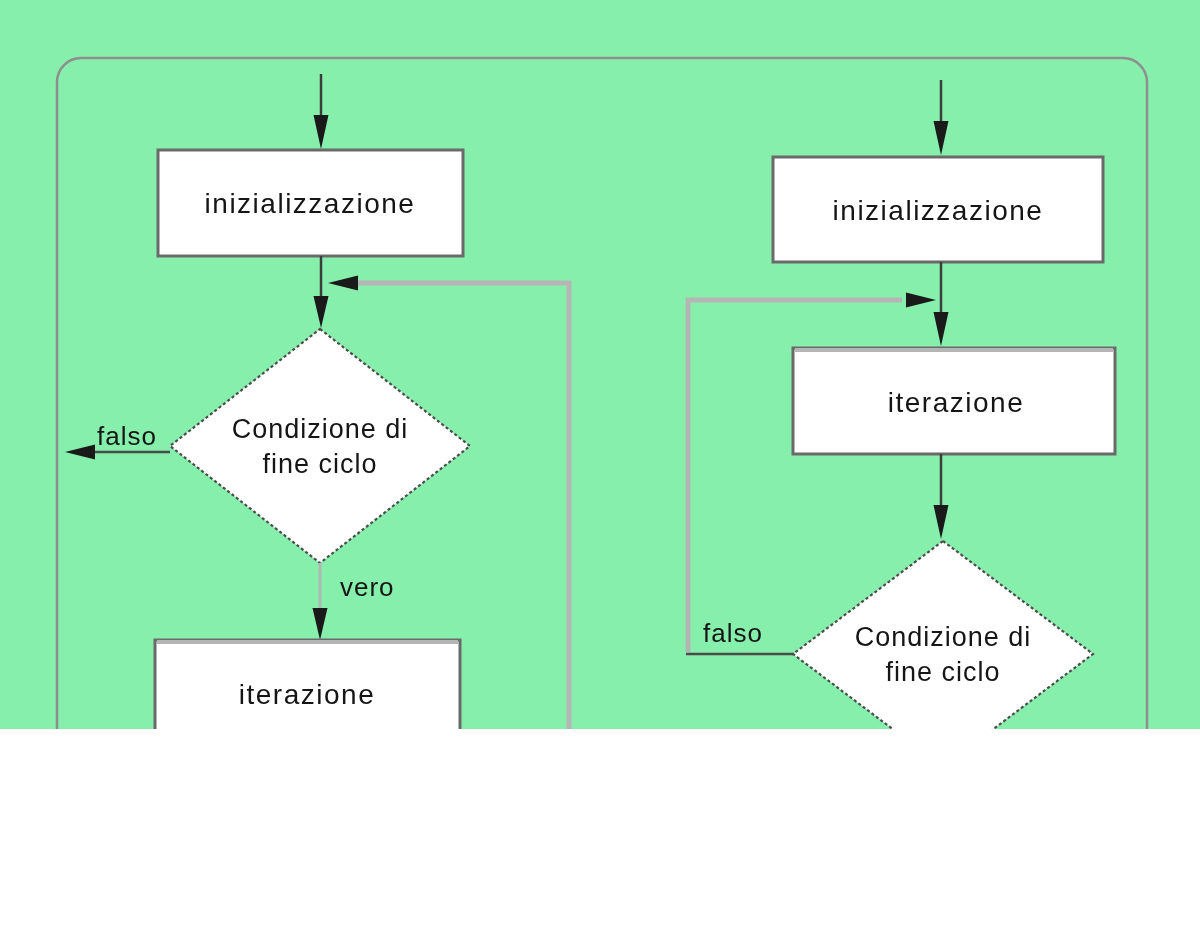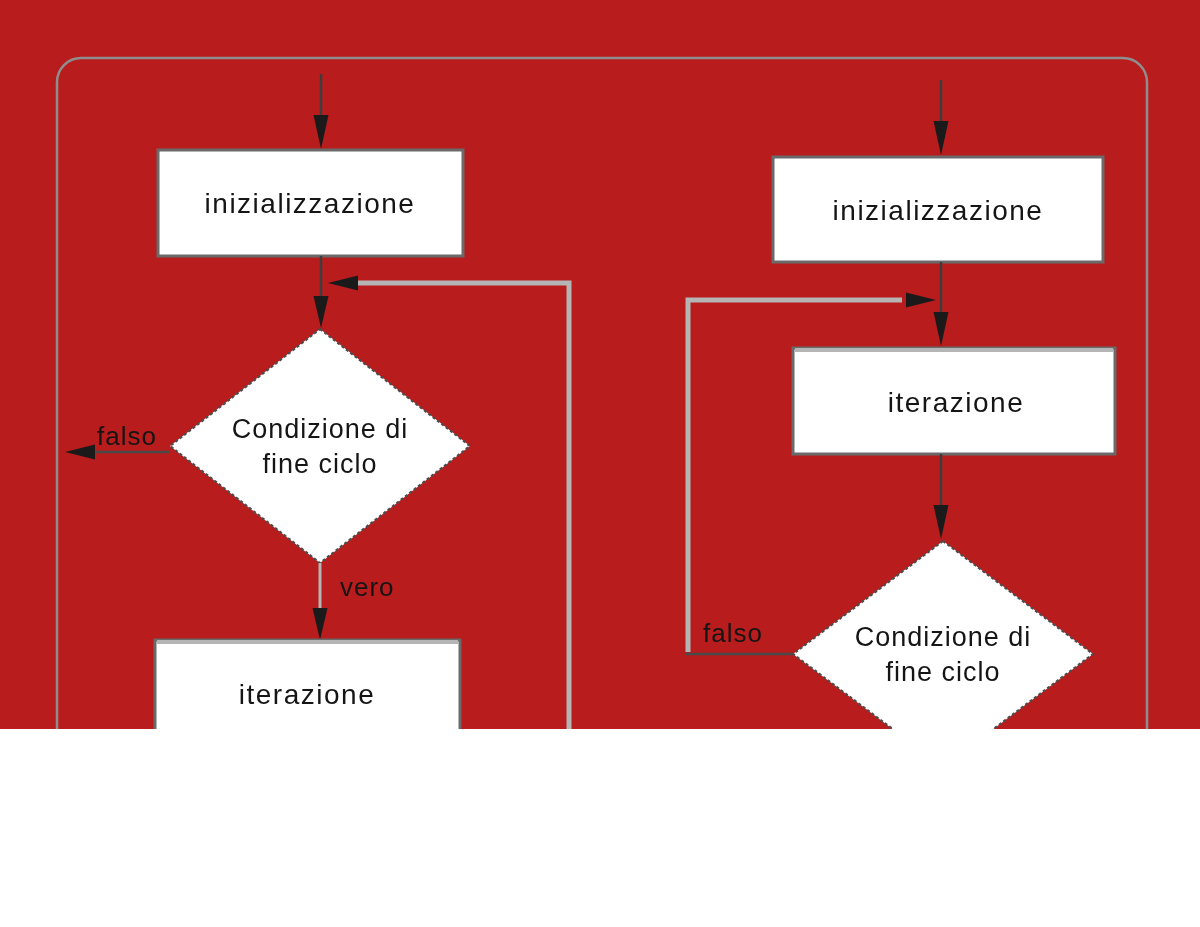--- a/index.html
+++ b/index.html
@@ -4,21 +4,21 @@
 <style>
   html, body {
     margin: 0;
     padding: 0;
     background: #ffffff;
   }
   .canvas {
     position: relative;
     width: 1200px;
     height: 729px;
-    background: #b91c1c;
+    background: #86efac;
     font-family: "Liberation Sans", sans-serif;
   }
   svg { display: block; }
   .node-label {
     font-family: "Liberation Sans", sans-serif;
     font-size: 28px;
     letter-spacing: 1.5px;
   }
   .cond-label {
     font-family: "Liberation Sans", sans-serif;

